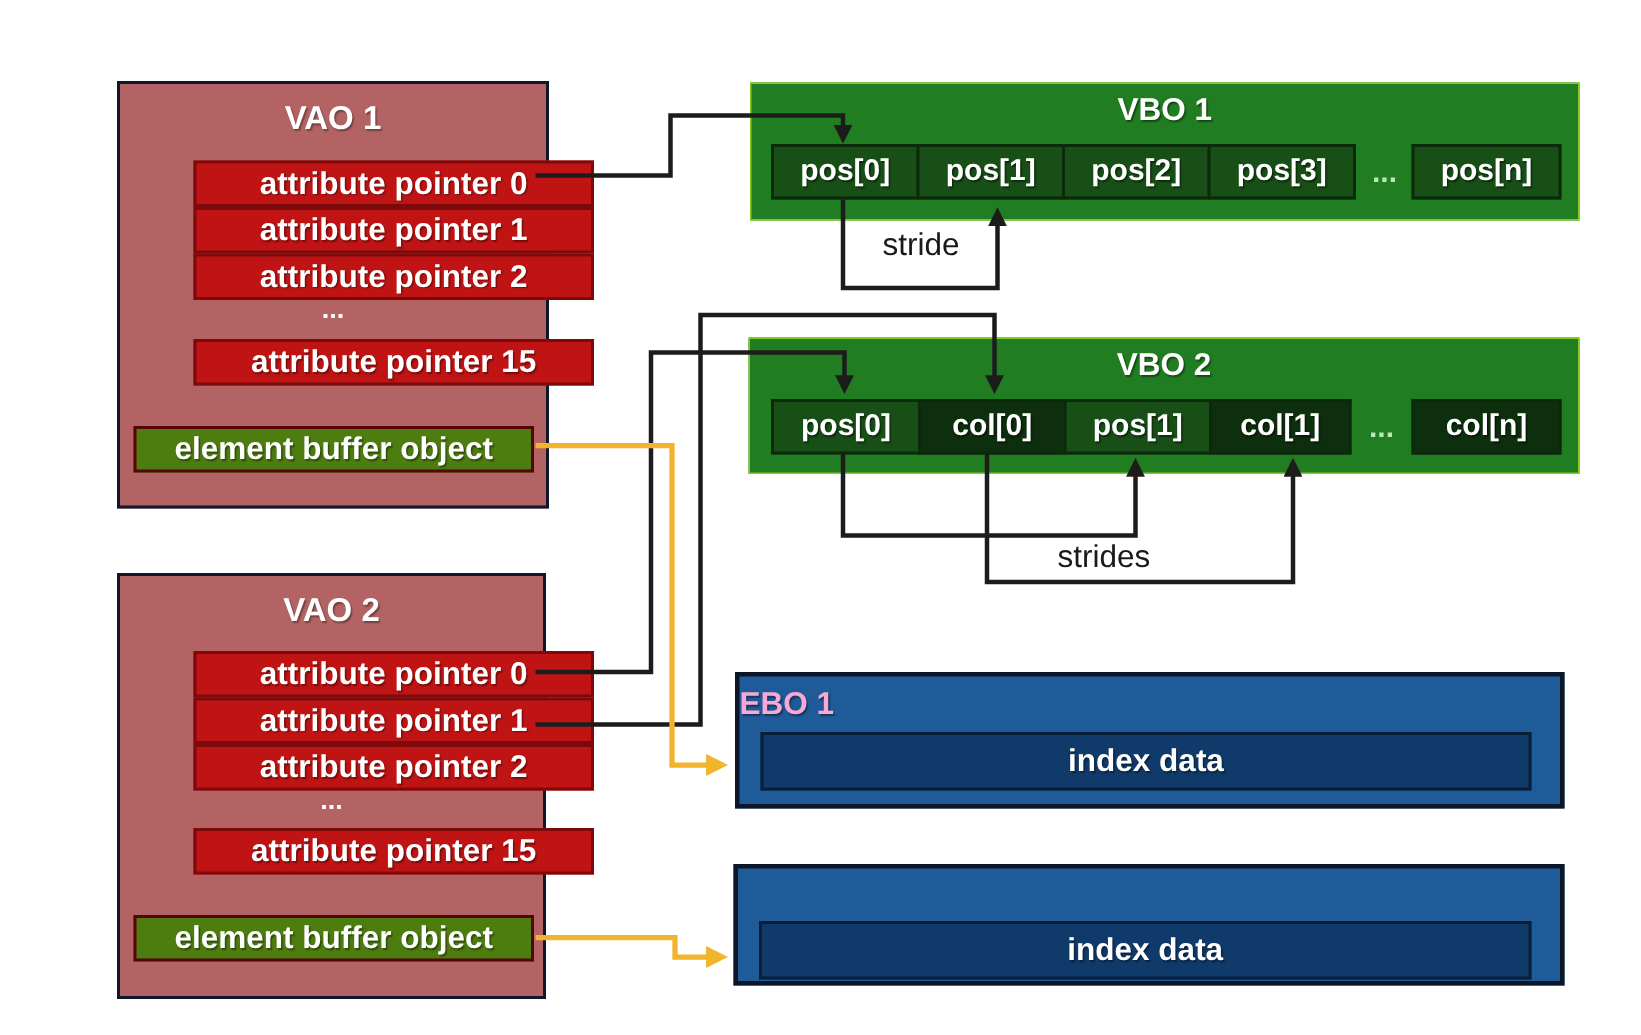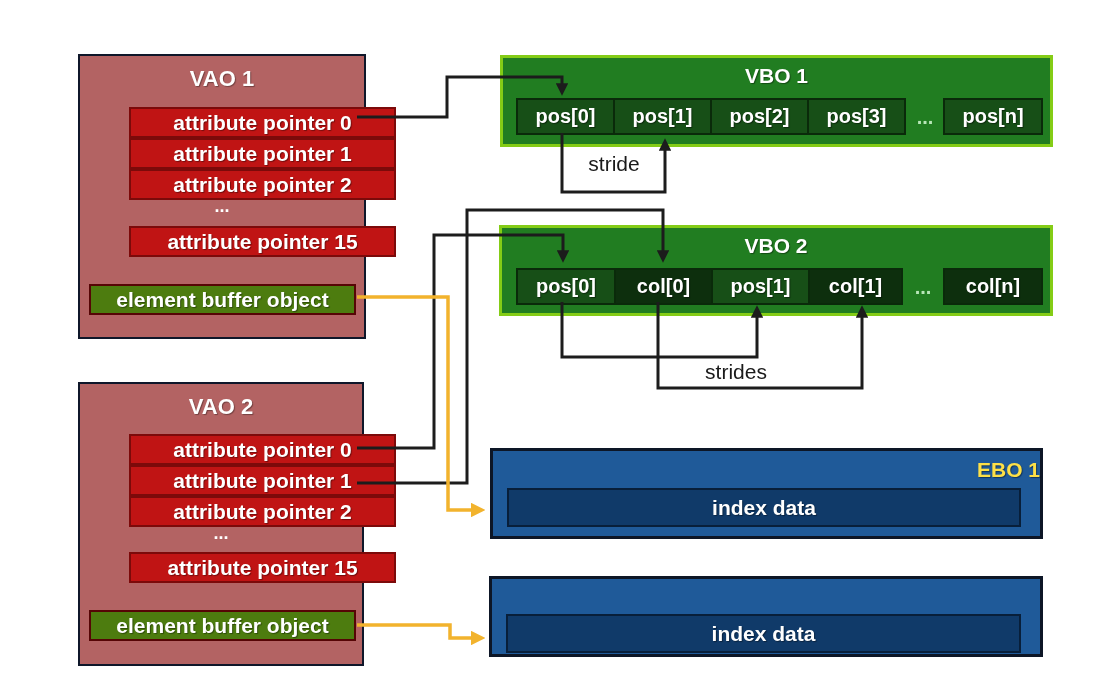--- a/index.html
+++ b/index.html
@@ -25,21 +25,21 @@
   }
   .cell.attr{background:#c01414;border:2px solid #7c0a0a;margin-left:40px;}
   .cell.ebo{background:#4d7c0f;border:2px solid #560505;}
   .vao-dots{
     position:absolute;left:0;width:100%;text-align:center;
     color:#fff;font-size:18px;font-weight:bold;line-height:14px;
   }
   
   .vbo{
     position:absolute;box-sizing:border-box;
-    background:#217d21;border:3px solid #84cc16;
+    background:#217d21;border:1px solid #84cc16;
   }
   .vbo-title{
     position:absolute;top:6px;left:0;width:100%;text-align:center;
     color:#fff;font-size:21px;font-weight:bold;
     text-shadow:1px 1px 1px rgba(0,0,0,.4);
   }
   .vbo-cell{
     position:absolute;box-sizing:border-box;height:37px;
     display:flex;align-items:center;justify-content:center;
     background:#174f17;border:2px solid #0a2a0a;
@@ -50,22 +50,22 @@
   .vbo-dots{
     position:absolute;width:34px;text-align:center;
     color:#b8e6b8;font-size:20px;font-weight:bold;
   }
   
   .ebo{
     position:absolute;box-sizing:border-box;
     background:#1f5a99;border:3px solid #0d1626;
   }
   .ebo-title{
-    position:absolute;top:7px;left:0;width:100%;text-align:right;
-    color:#fde047;font-size:21px;font-weight:bold;
+    position:absolute;top:7px;left:0;width:100%;text-align:left;
+    color:#f9a8d4;font-size:21px;font-weight:bold;
     text-shadow:1px 1px 1px rgba(0,0,0,.4);
   }
   .ebo-inner{
     position:absolute;box-sizing:border-box;
     background:#103a69;border:2px solid #081f3a;
     display:flex;align-items:center;justify-content:center;
     color:#fff;font-size:21px;font-weight:bold;
     text-shadow:1px 1px 1px rgba(0,0,0,.4);
   }
   

